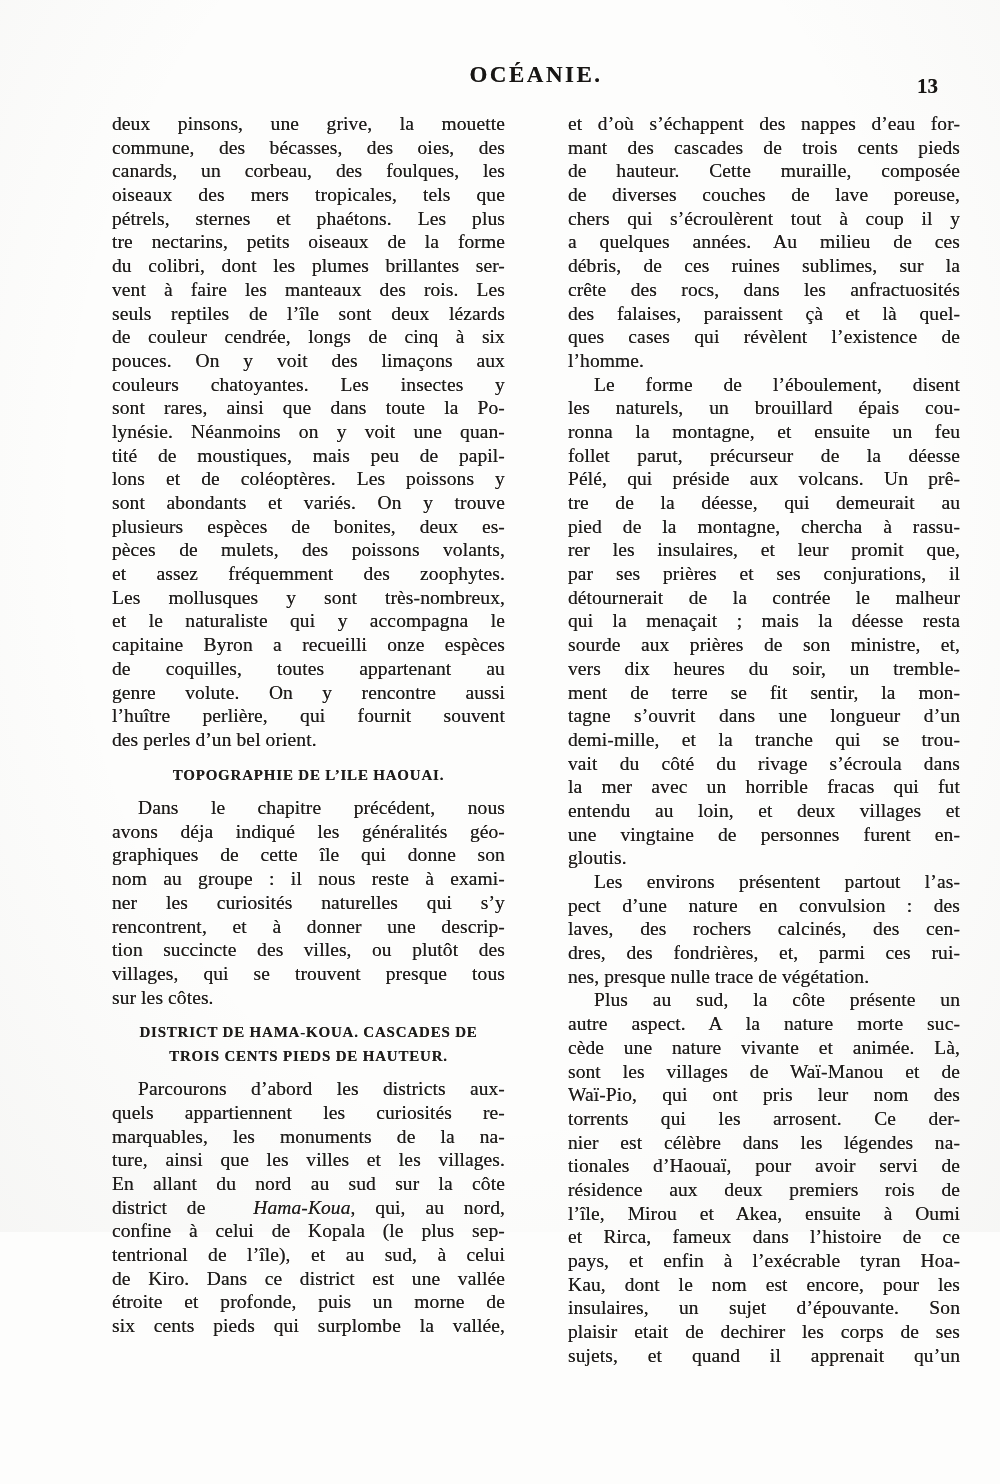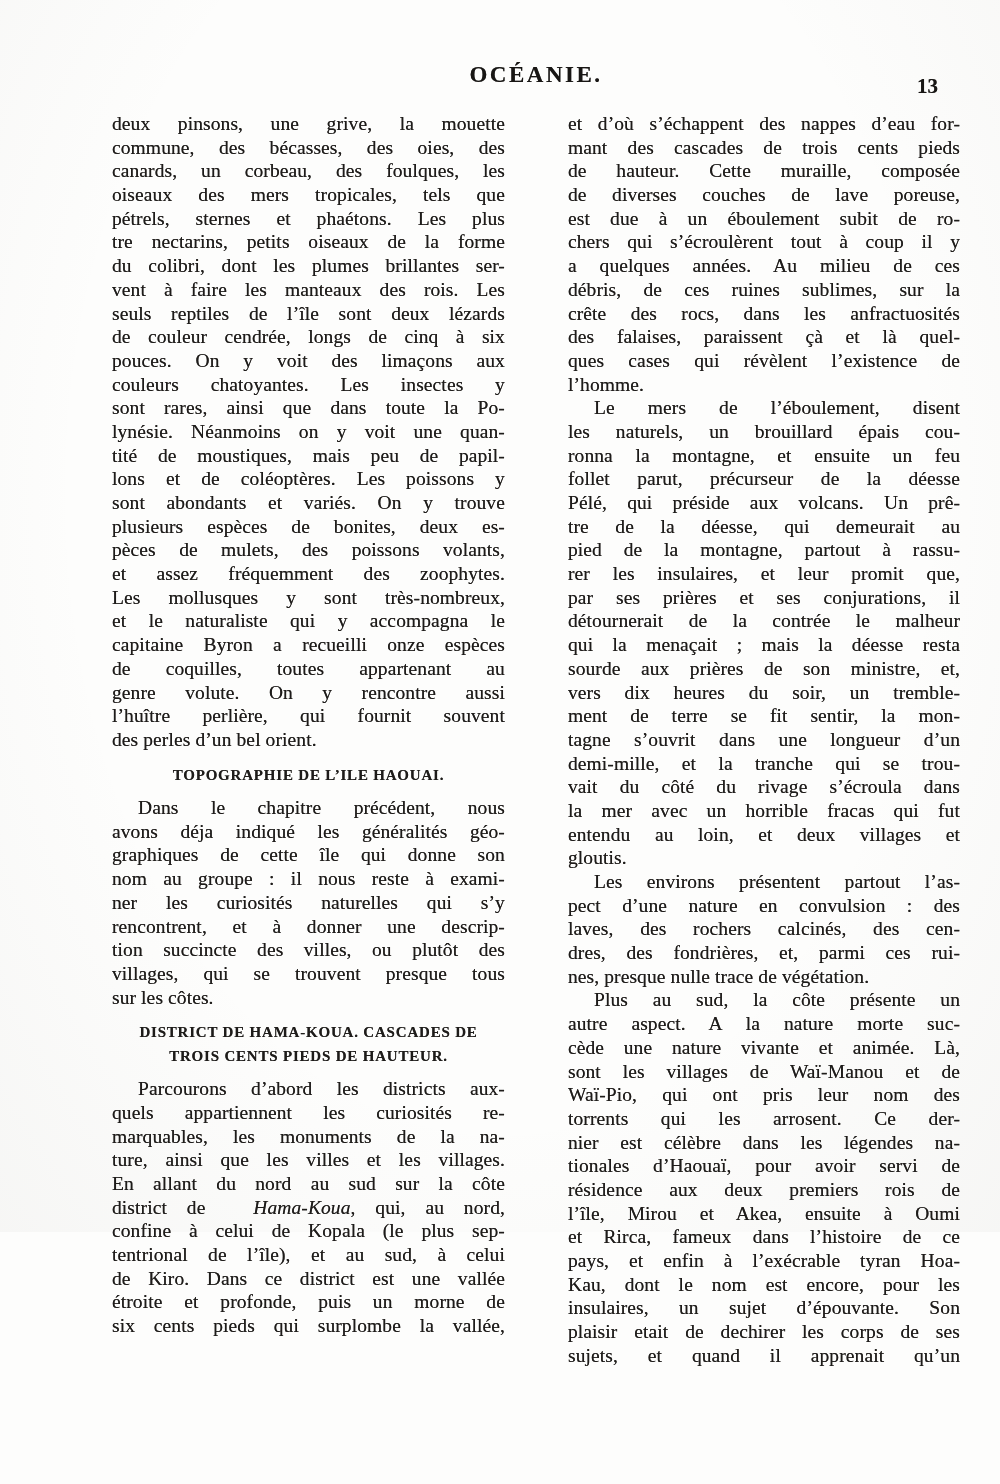--- a/index.html
+++ b/index.html
@@ -169,49 +169,49 @@
             <div class="line">étroite et profonde, puis un morne de</div>
             <div class="line">six cents pieds qui surplombe la vallée,</div>
           </div>
         </div>
       <div class="column right">
           <div class="block paragraph">
             <div class="line">et d’où s’échappent des nappes d’eau for-</div>
             <div class="line">mant des cascades de trois cents pieds</div>
             <div class="line">de hauteur. Cette muraille, composée</div>
             <div class="line">de diverses couches de lave poreuse,</div>
-            <div class="line">est due à un éboulement subit de ro-</div>
             <div class="line">chers qui s’écroulèrent tout à coup il y</div>
             <div class="line">a quelques années. Au milieu de ces</div>
             <div class="line">débris, de ces ruines sublimes, sur la</div>
             <div class="line">crête des rocs, dans les anfractuosités</div>
             <div class="line">des falaises, paraissent çà et là quel-</div>
             <div class="line">ques cases qui révèlent l’existence de</div>
             <div class="line last">l’homme.</div>
           </div>
           <div class="block paragraph">
-            <div class="line first-indent">Le mers de l’éboulement, disent</div>
+            <div class="line first-indent">Le forme de l’éboulement, disent</div>
             <div class="line">les naturels, un brouillard épais cou-</div>
             <div class="line">ronna la montagne, et ensuite un feu</div>
             <div class="line">follet parut, précurseur de la déesse</div>
             <div class="line">Pélé, qui préside aux volcans. Un prê-</div>
             <div class="line">tre de la déesse, qui demeurait au</div>
-            <div class="line">pied de la montagne, partout à rassu-</div>
+            <div class="line">pied de la montagne, chercha à rassu-</div>
             <div class="line">rer les insulaires, et leur promit que,</div>
             <div class="line">par ses prières et ses conjurations, il</div>
             <div class="line">détournerait de la contrée le malheur</div>
             <div class="line">qui la menaçait ; mais la déesse resta</div>
             <div class="line">sourde aux prières de son ministre, et,</div>
             <div class="line">vers dix heures du soir, un tremble-</div>
             <div class="line">ment de terre se fit sentir, la mon-</div>
             <div class="line">tagne s’ouvrit dans une longueur d’un</div>
             <div class="line">demi-mille, et la tranche qui se trou-</div>
             <div class="line">vait du côté du rivage s’écroula dans</div>
             <div class="line">la mer avec un horrible fracas qui fut</div>
             <div class="line">entendu au loin, et deux villages et</div>
+            <div class="line">une vingtaine de personnes furent en-</div>
             <div class="line last">gloutis.</div>
           </div>
           <div class="block paragraph">
             <div class="line first-indent">Les environs présentent partout l’as-</div>
             <div class="line">pect d’une nature en convulsion : des</div>
             <div class="line">laves, des rochers calcinés, des cen-</div>
             <div class="line">dres, des fondrières, et, parmi ces rui-</div>
             <div class="line last">nes, presque nulle trace de végétation.</div>
           </div>
           <div class="block paragraph">

